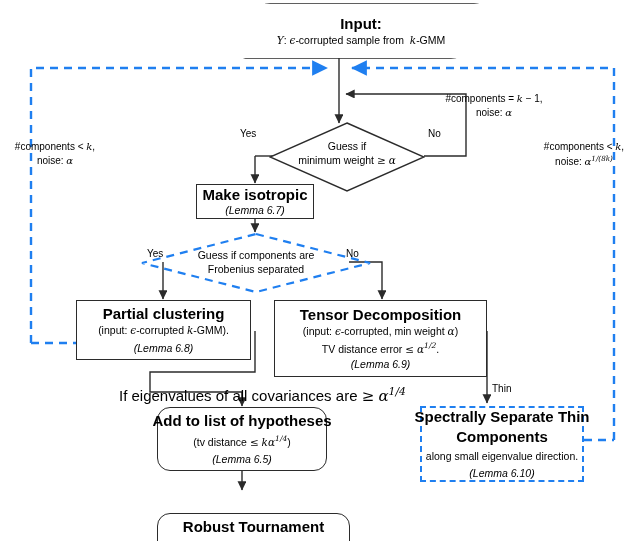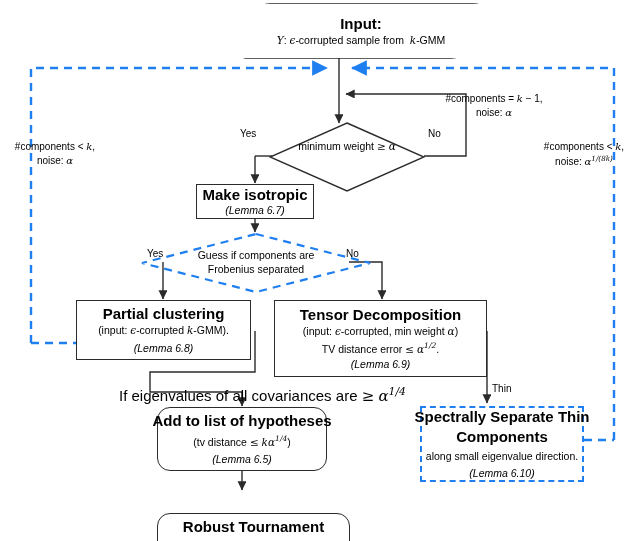--- a/index.html
+++ b/index.html
@@ -161,20 +161,21 @@
     <div class="ln ttl">Input:</div>
     <div class="ln sub">
       <span class="mathv">Y</span>: <span class="mathit">ϵ</span>-corrupted sample from&nbsp; <span class="mathv">k</span>-GMM
     </div>
   </div>
 
   <svg style="position:absolute; left:269px; top:122px; width:156px; height:70px;" viewBox="0 0 156 70">
     <path d="M78,1 L155,35 L78,69 L1,35 Z" fill="#ffffff" stroke="#2b2b2b" stroke-width="1.4"></path>
   </svg>
   <div class="diamond-txt" style="left:269px; top:140px; width:156px;">
+    <div class="ln">Guess if</div>
     <div class="ln">minimum weight <span style="font-family:'DejaVu Serif',serif;">≥</span> <span class="mathit">α</span></div>
   </div>
 
   <div class="label" style="left:240px; top:127px;">Yes</div>
   <div class="label" style="left:428px; top:127px;">No</div>
 
   <div class="label ctr" style="left:404px; top:92px; width:180px; text-align:center;">
     <div>#components = <span class="mathv">k</span> − 1,</div>
     <div>noise: <span class="mathit">α</span></div>
   </div>

